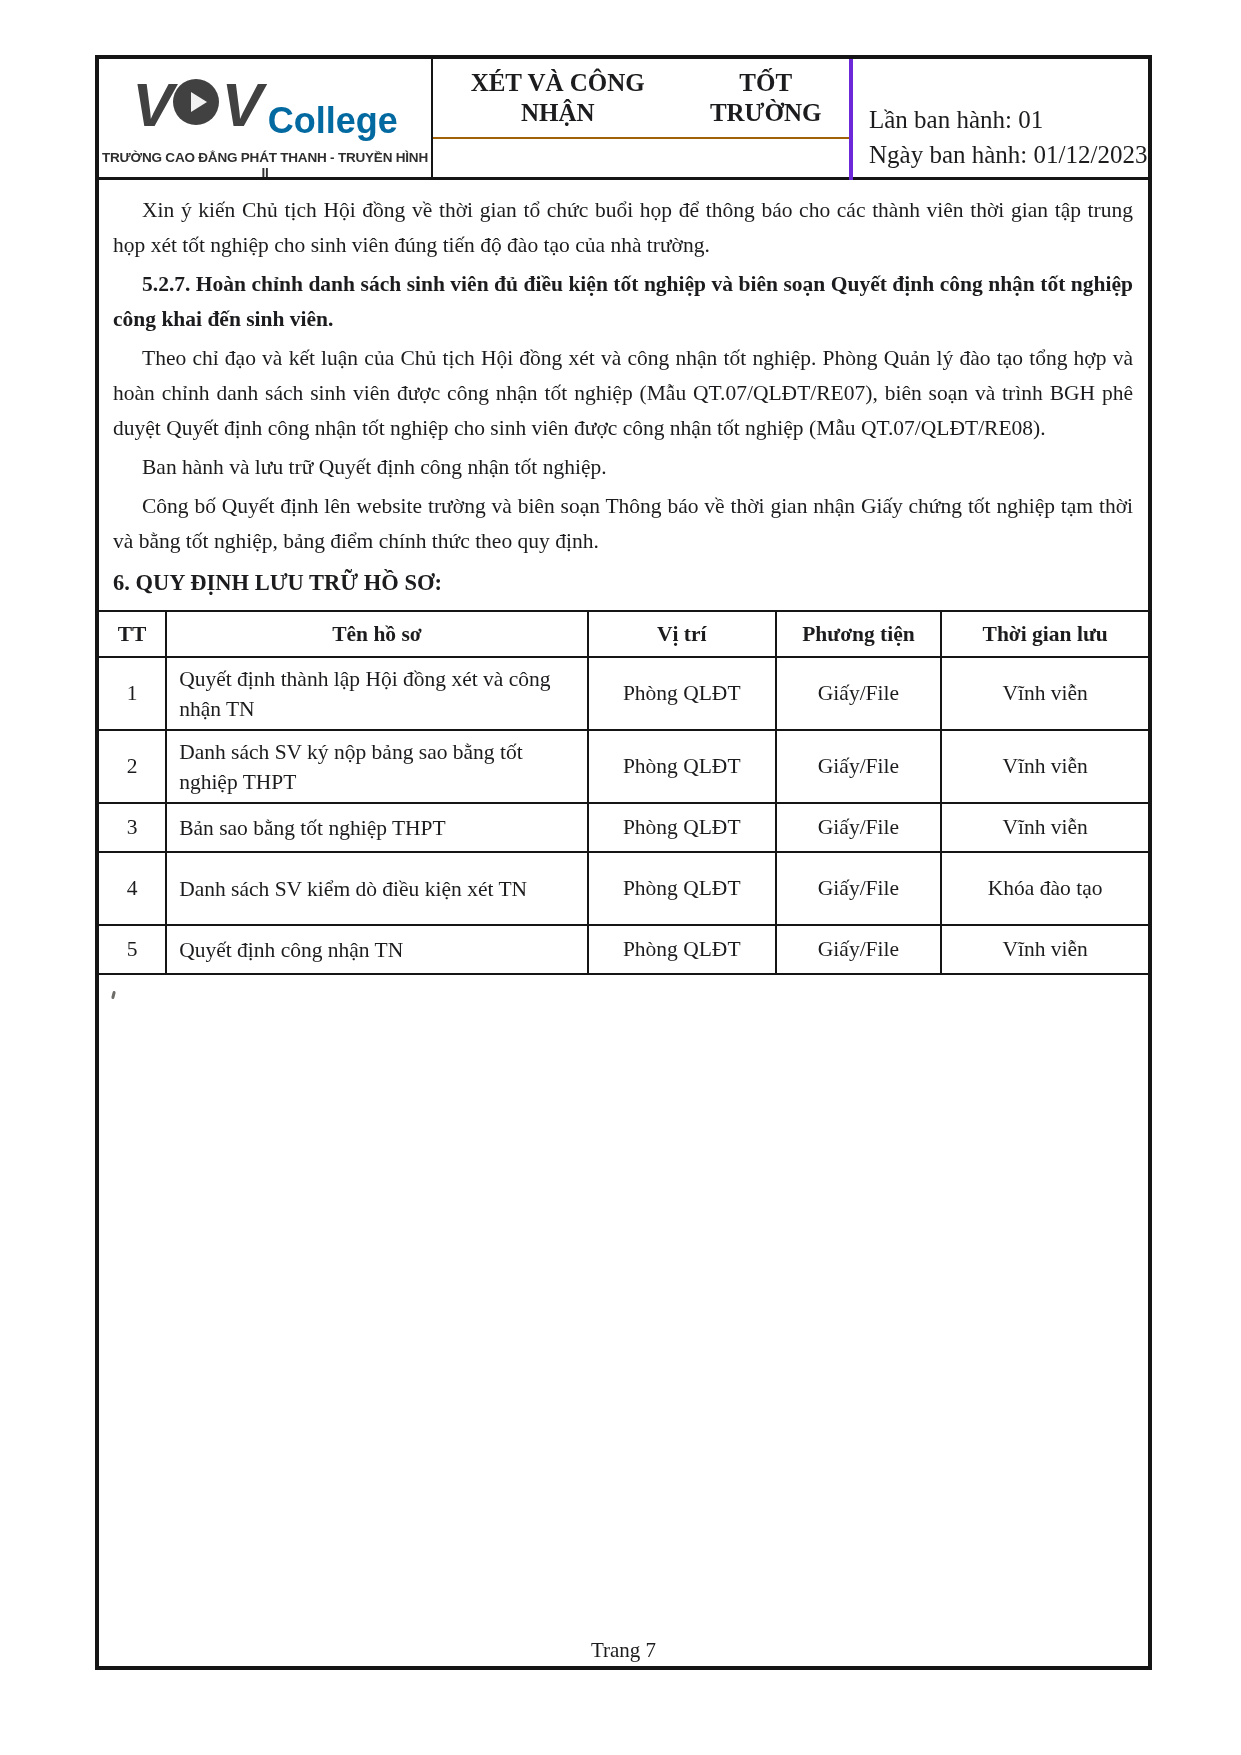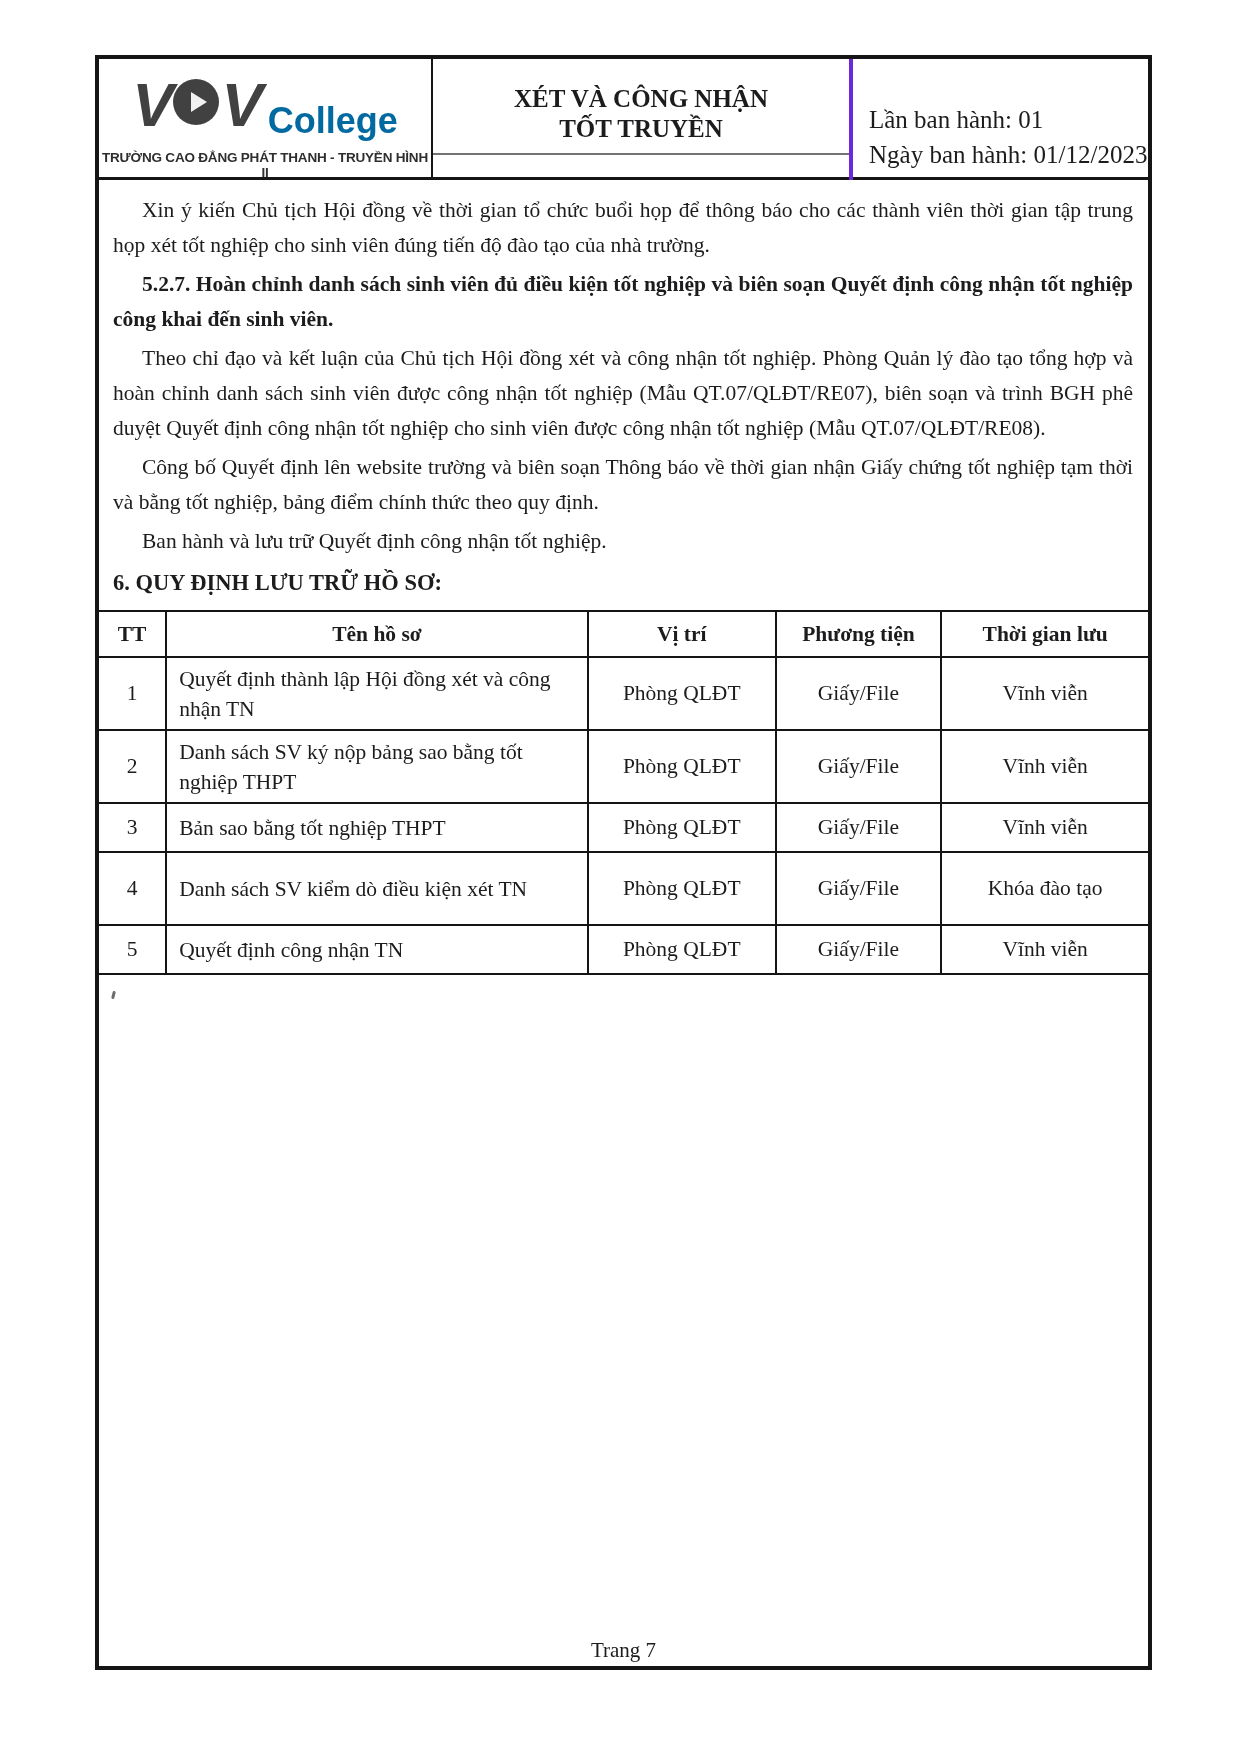--- a/index.html
+++ b/index.html
@@ -23,22 +23,22 @@
   .play-circle { width:46px; height:46px; border-radius:50%; background:#414141;
     display:inline-flex; align-items:center; justify-content:center; margin:0 2px 6px 4px; vertical-align:middle; }
   .play-triangle { width:0; height:0; border-top:10px solid transparent; border-bottom:10px solid transparent;
     border-left:16px solid #f2f2f2; margin-left:5px; }
   .college-word { font-family:"Liberation Sans", sans-serif; font-weight:bold;
     font-size:36px; color:#0369a1; margin-left:9px; align-self:flex-end; line-height:1; padding-bottom:2px; }
   .logo-tagline { font-family:"Liberation Sans", sans-serif; font-weight:bold; font-size:13.5px;
     color:#2e2e2e; text-align:center; margin-top:9px; letter-spacing:-0.2px; }
 
   .title-cell { display:flex; flex-direction:column; }
-  .title-vi { flex:0 0 80px; border-bottom:2px solid #737373; display:flex; flex-direction:column;
-    align-items:center; justify-content:center; font-weight:bold; font-size:25px; line-height:30px; text-align:center;margin-top:16px; }
+  .title-vi { flex:0 0 80px; border-bottom:2px solid #a16207; display:flex; flex-direction:row;
+    align-items:center; justify-content:center; font-weight:bold; font-size:25px; line-height:30px; text-align:center; }
   .title-en { flex:1; display:flex; align-items:center; justify-content:center; font-size:23.5px; }
 
   .info-cell { border-left:4px solid #6d28d9; padding:43px 0 0 16px; font-size:25px; line-height:35px; }
 
   
   .content { padding:13px 15px 0 14px; }
   .para { font-size:21.5px; line-height:35px; text-align:justify; text-indent:29px; margin-bottom:4px; }
   .para-bold { font-weight:bold;font-family:Liberation Serif, serif; }
   .section-heading { font-size:22.5px; font-weight:bold; margin:6px 0 10px 0; text-indent:0; }
 
@@ -75,35 +75,35 @@
           <span class="play-triangle"></span>
         </span>
         <span class="vov-letters">V</span>
         <span class="college-word">College</span>
       </div>
       <div class="logo-tagline">TRƯỜNG CAO ĐẲNG PHÁT THANH - TRUYỀN HÌNH II</div>
     </div>
     <div class="title-cell">
       <div class="title-vi">
         <span>XÉT VÀ CÔNG NHẬN</span>
-        <span>TỐT TRUYỀN</span>
+        <span>TỐT TRƯỜNG</span>
       </div>
     </div>
     <div class="info-cell">
       <div>Lần ban hành: 01</div>
       <div>Ngày ban hành: 01/12/2023</div>
     </div>
   </div>
 
   <div class="content">
     <p class="para">Xin ý kiến Chủ tịch Hội đồng về thời gian tổ chức buổi họp để thông báo cho các thành viên thời gian tập trung họp xét tốt nghiệp cho sinh viên đúng tiến độ đào tạo của nhà trường.</p>
     <p class="para para-bold">5.2.7. Hoàn chỉnh danh sách sinh viên đủ điều kiện tốt nghiệp và biên soạn Quyết định công nhận tốt nghiệp công khai đến sinh viên.</p>
     <p class="para">Theo chỉ đạo và kết luận của Chủ tịch Hội đồng xét và công nhận tốt nghiệp. Phòng Quản lý đào tạo tổng hợp và hoàn chỉnh danh sách sinh viên được công nhận tốt nghiệp (Mẫu QT.07/QLĐT/RE07), biên soạn và trình BGH phê duyệt Quyết định công nhận tốt nghiệp cho sinh viên được công nhận tốt nghiệp (Mẫu QT.07/QLĐT/RE08).</p>
+    <p class="para">Ban hành và lưu trữ Quyết định công nhận tốt nghiệp.</p>
     <p class="para">Công bố Quyết định lên website trường và biên soạn Thông báo về thời gian nhận Giấy chứng tốt nghiệp tạm thời và bằng tốt nghiệp, bảng điểm chính thức theo quy định.</p>
-    <p class="para">Ban hành và lưu trữ Quyết định công nhận tốt nghiệp.</p>
     <p class="para section-heading">6. QUY ĐỊNH LƯU TRỮ HỒ SƠ:</p>
 
     <table class="records">
       <colgroup>
         <col class="c-tt">
           <col class="c-name">
           <col class="c-loc">
           <col class="c-media">
           <col class="c-time">
       </colgroup>

